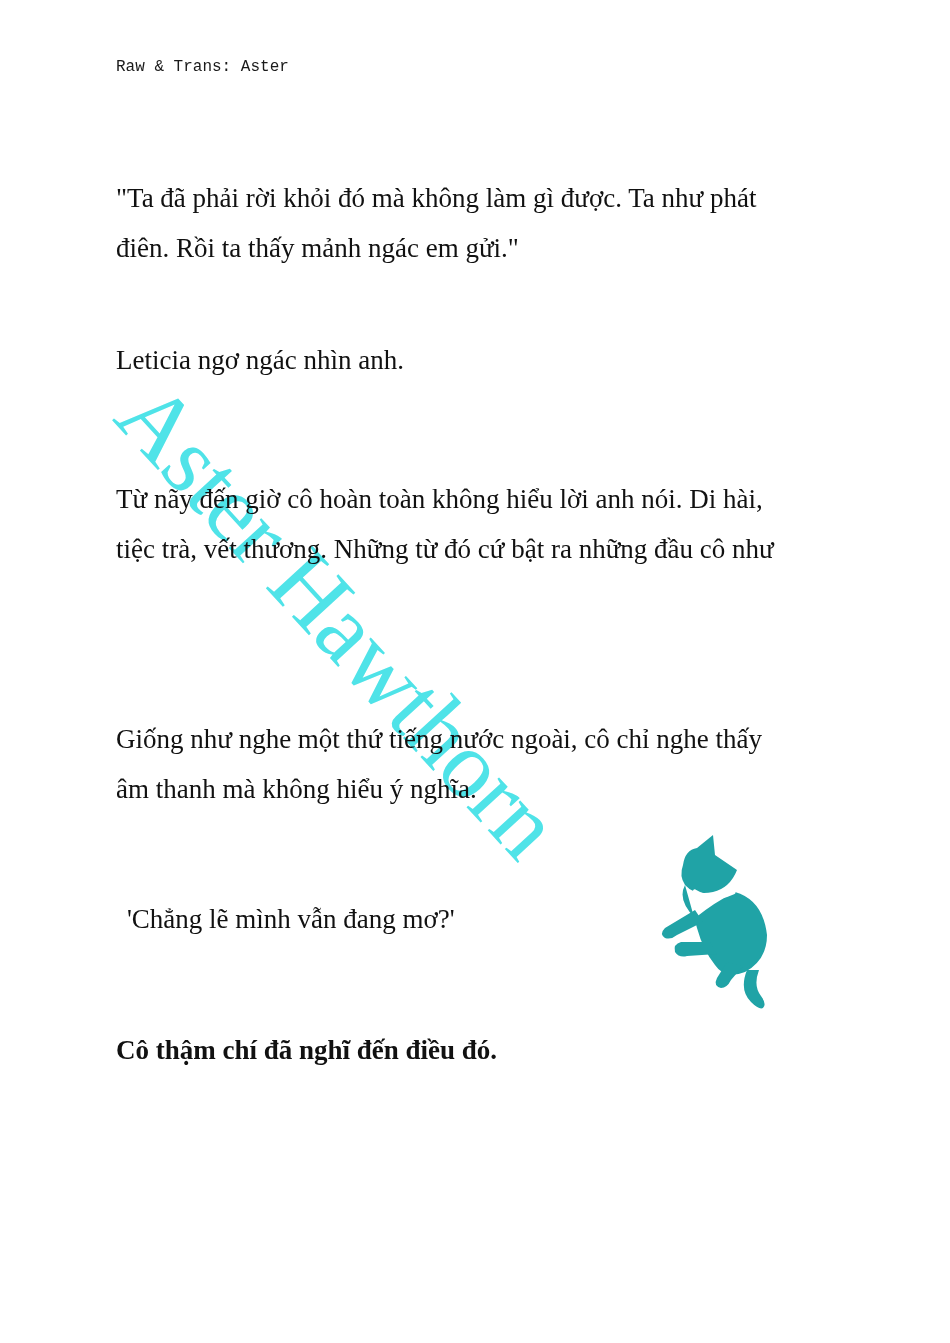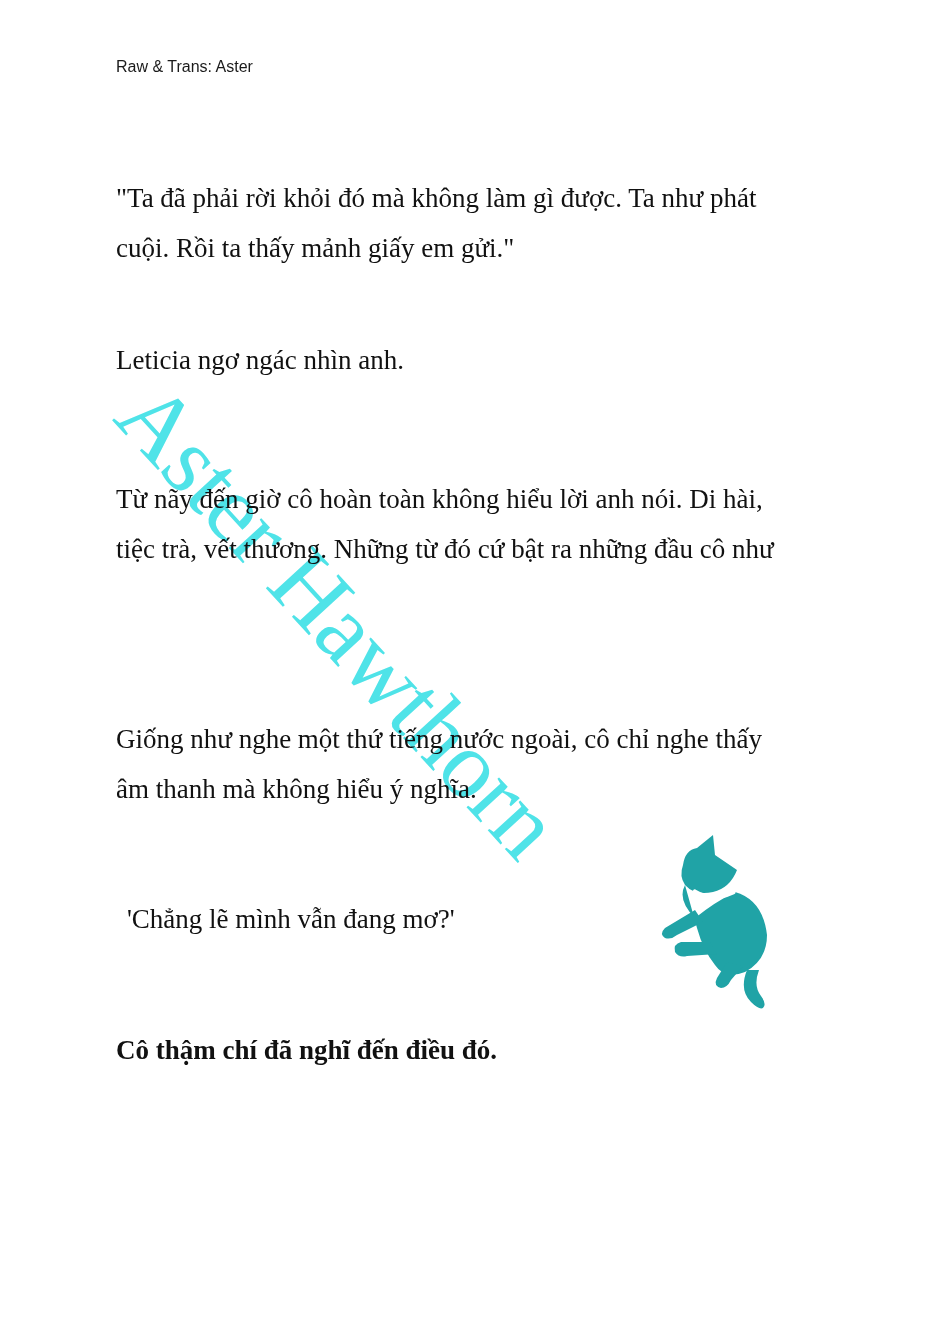--- a/index.html
+++ b/index.html
@@ -10,21 +10,21 @@
     body {
       width: 950px;
       height: 1343px;
       position: relative;
       overflow: hidden;
     }
     .page-header {
       position: absolute;
       left: 116px;
       top: 57px;
-      font-family: Liberation Sans, sans-serif;
+      font-family: Liberation Mono, monospace;
       font-size: 16px;
       color: #1a1a1a;
       line-height: 20px;
     }
     .para {
       position: absolute;
       left: 116px;
       width: 720px;
       font-family: "Liberation Serif", serif;
       font-size: 27px;
@@ -79,21 +79,21 @@
     <path d="M72 132 L62 148 Q58 156 66 158 Q72 158 76 150 L88 136 Z"></path>
 
     <path d="M92 140 Q84 160 96 172 Q104 180 108 178 Q112 174 106 166 Q98 156 104 140 Z"></path>
   </g>
 
   <path d="M40 62 Q56 72 78 62" fill="none" stroke="#ffffff" stroke-width="5" stroke-linecap="round"></path>
 </svg>
 
 <div class="para" style="top:174px;">
   <span class="line">"Ta đã phải rời khỏi đó mà không làm gì được. Ta như phát</span>
-  <span class="line">cuội. Rồi ta thấy mảnh giấy em gửi."</span>
+  <span class="line">điên. Rồi ta thấy mảnh ngác em gửi."</span>
 </div>
 
 <div class="para" style="top:336px;">
   <span class="line">Leticia ngơ ngác nhìn anh.</span>
 </div>
 
 <div class="para" style="top:475px;">
   <span class="line">Từ nãy đến giờ cô hoàn toàn không hiểu lời anh nói. Di hài,</span>
   <span class="line">tiệc trà, vết thương. Những từ đó cứ bật ra những đầu cô như</span>
 </div>

